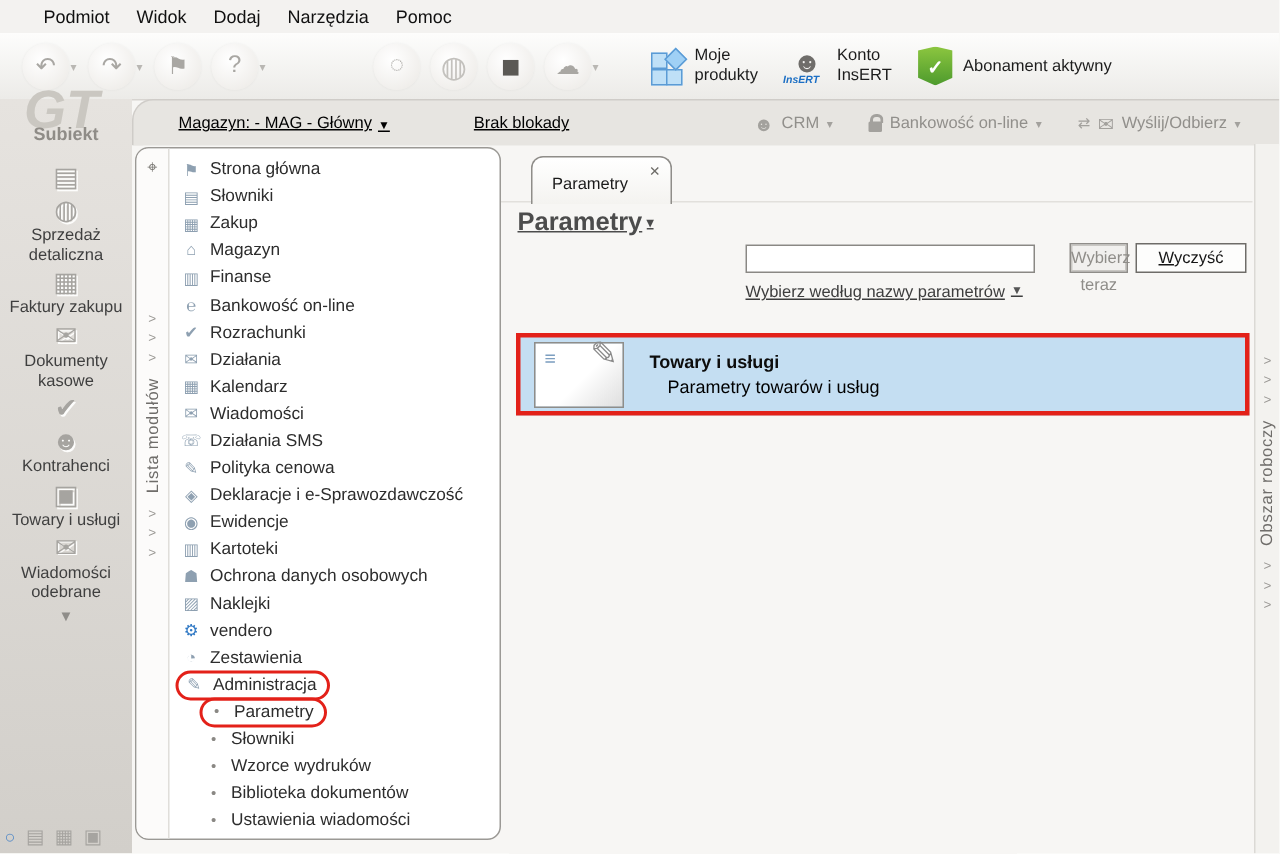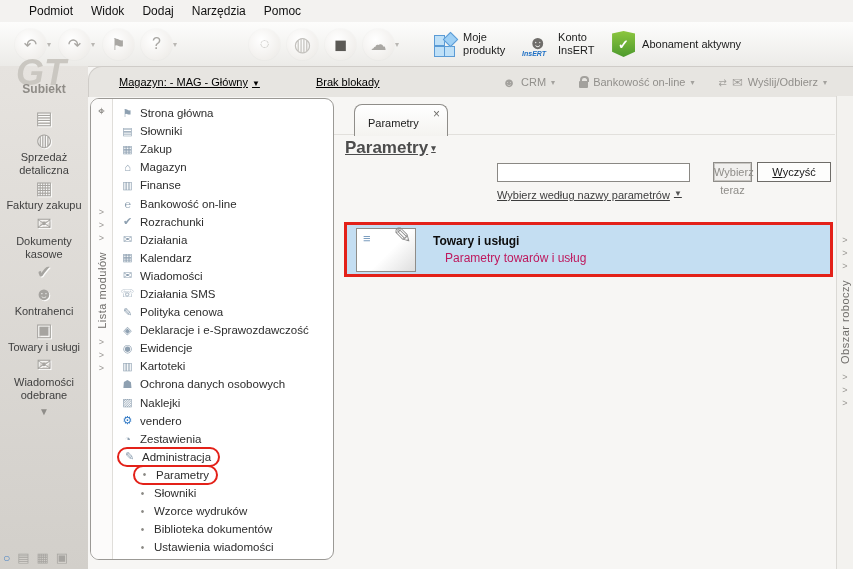--- a/index.html
+++ b/index.html
@@ -117,21 +117,21 @@
   .plink .c{font-size:8px;text-decoration:none;color:#555;}
 
   .card{position:absolute;left:344px;top:222px;width:489px;height:55px;box-sizing:border-box;
         background:#c4def2;border:3px solid #e32119;display:flex;align-items:center;z-index:2;}
   .card-icon{width:58px;height:42px;margin-left:9px;flex:none;position:relative;
              background:linear-gradient(135deg,#ffffff 55%,#dedede);border:1px solid #8f8d89;}
   .card-icon .lines{position:absolute;left:6px;top:5px;color:#7d9fc0;font-size:13px;line-height:9px;}
   .card-icon .pen{position:absolute;right:3px;top:-6px;font-size:22px;color:#8a8a8a;}
   .card-text{margin-left:17px;}
   .card-title{font-weight:bold;font-size:12px;color:#0d0d0d;}
-  .card-desc{font-size:12px;color:#be185d;margin-top:3px;margin-left:12px;}
+  .card-desc{font-size:12px;color:#000000;margin-top:3px;margin-left:12px;}
 
   
   .rstrip{position:absolute;right:0;top:96px;bottom:0;width:17px;background:#f3f2ef;
           border-left:1px solid #dbd9d5;display:flex;flex-direction:column;align-items:center;
           padding-top:138px;box-sizing:border-box;color:#9a9894;}
   .rstrip .chev{font-size:9px;line-height:13px;}
 </style>
 </head>
 <body>
 

